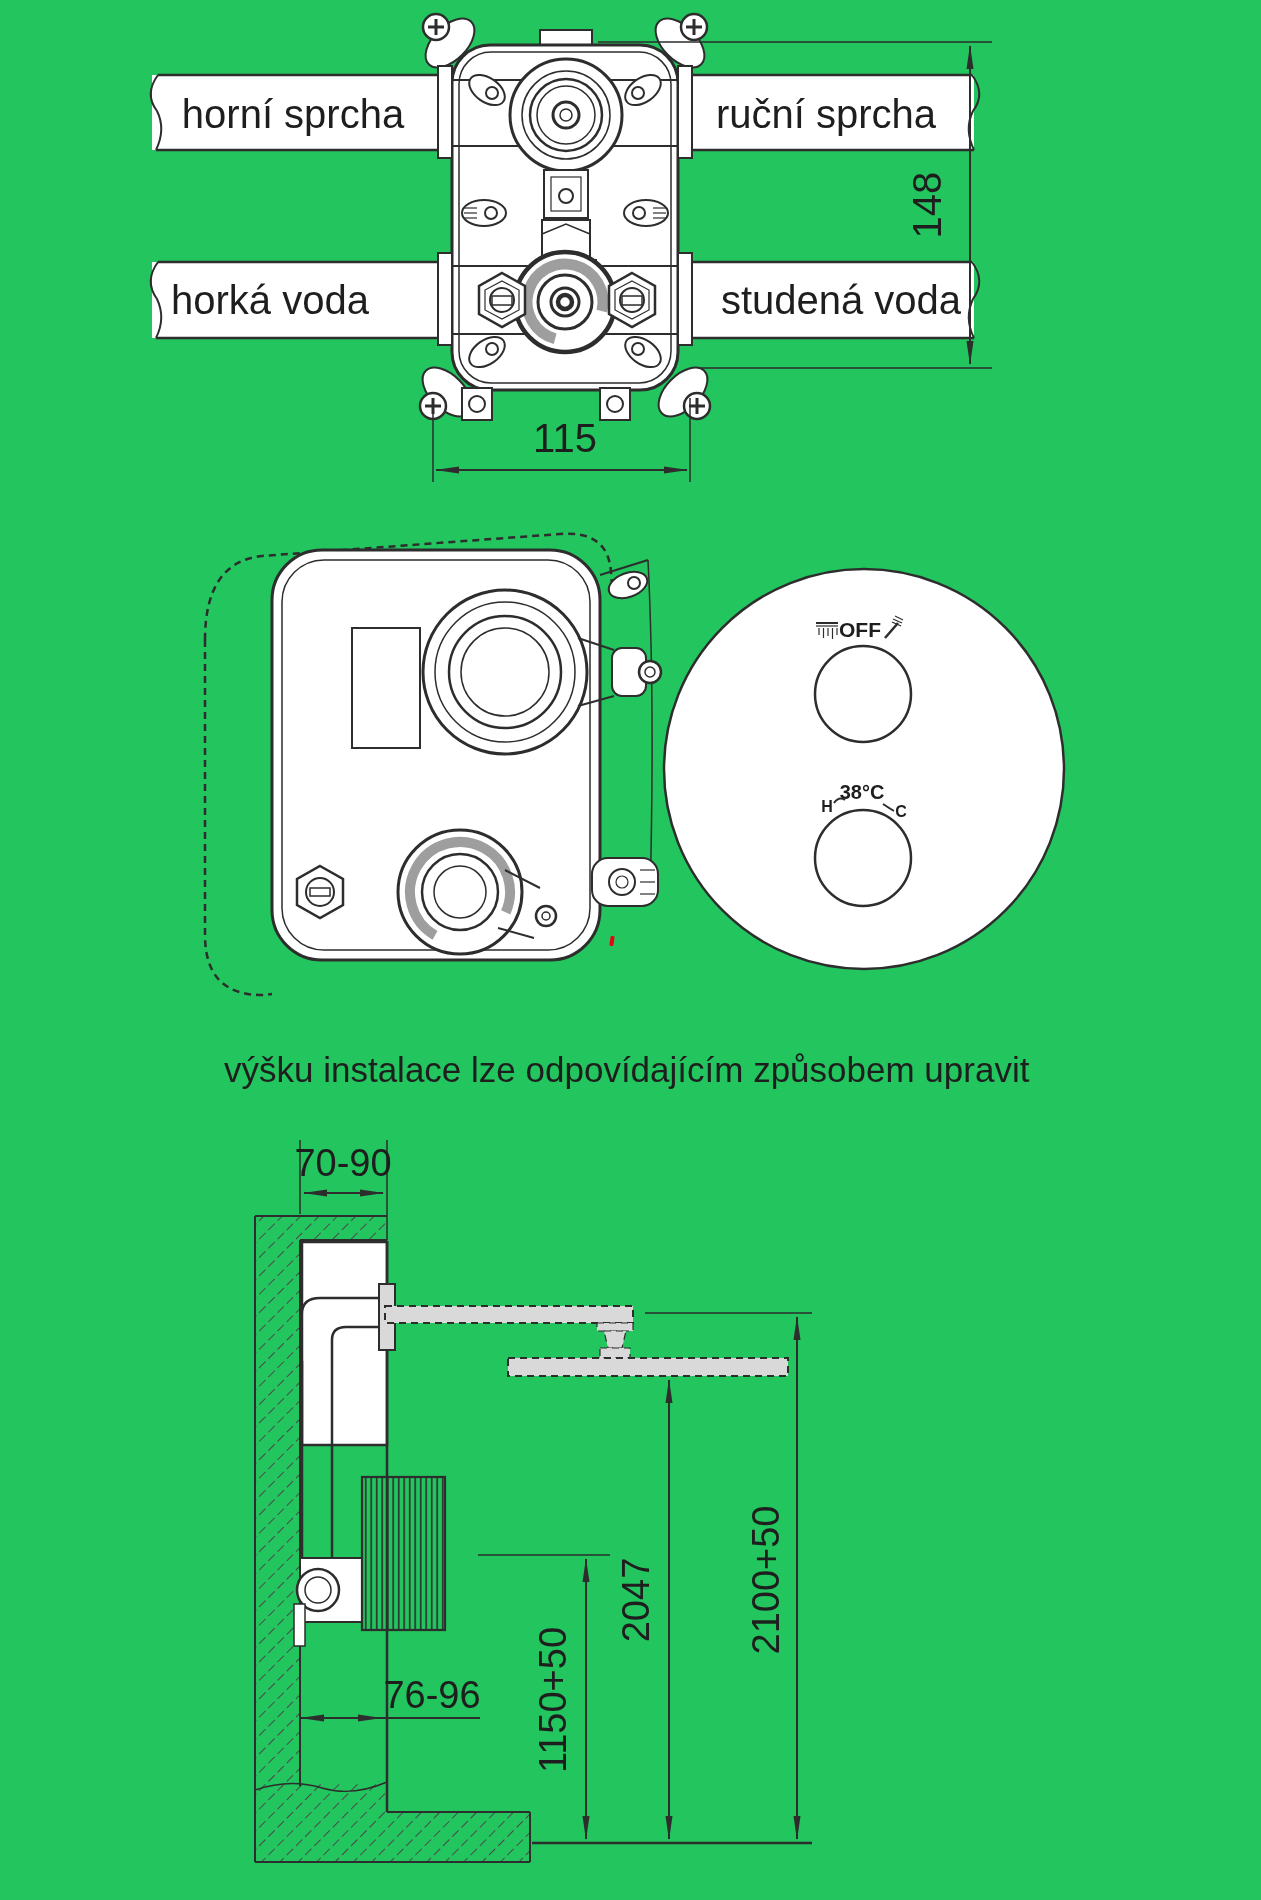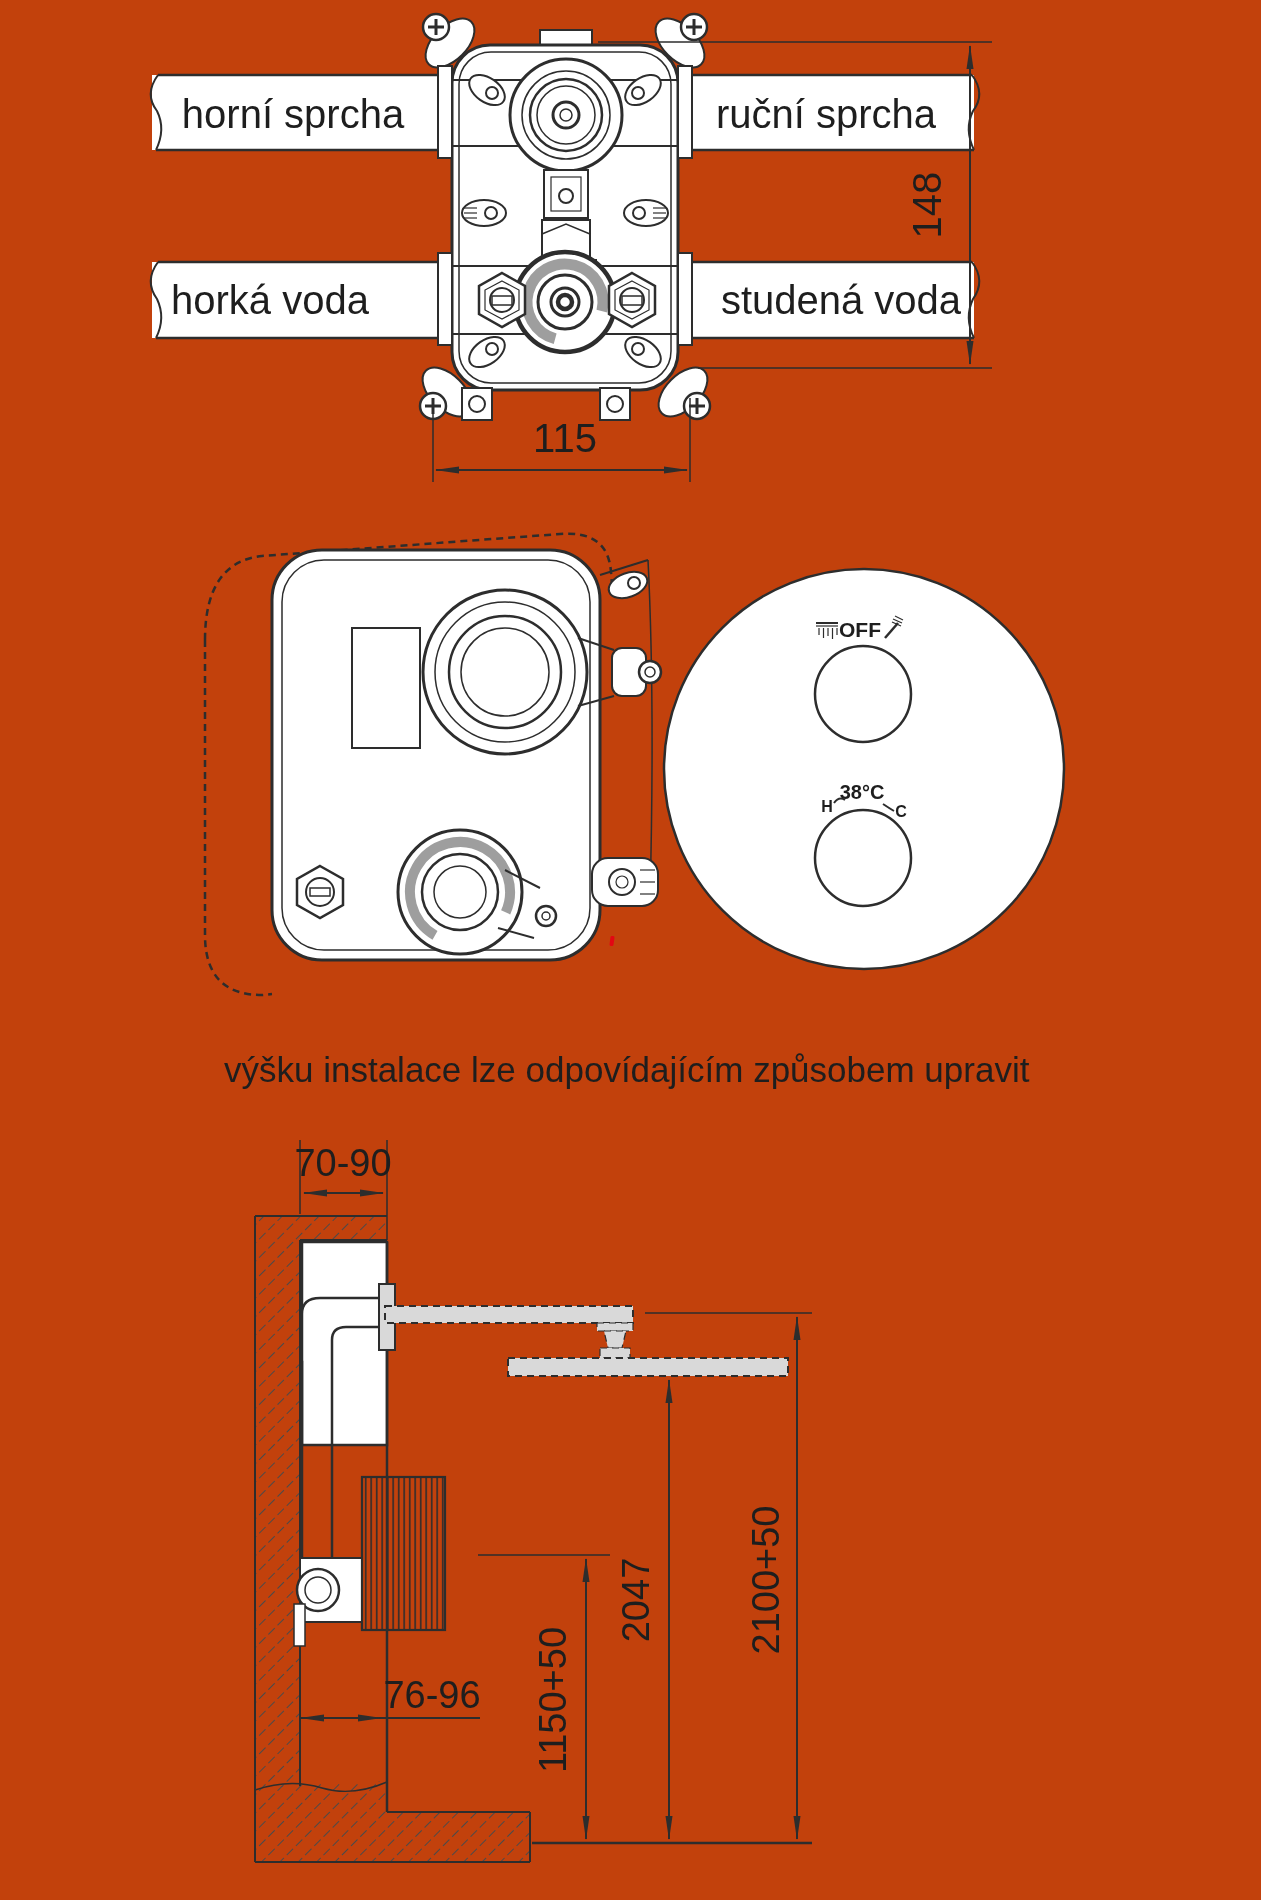--- a/index.html
+++ b/index.html
@@ -1,16 +1,16 @@
 <!DOCTYPE html>
 <html><head>
 <meta charset="utf-8">
 <style>
   html,body{margin:0;padding:0;background:#ffffff;}
-  .page{width:1261px;height:1900px;position:relative;background:#c2410c;overflow:hidden;}
+  .page{width:1261px;height:1900px;position:relative;background:#22c55e;overflow:hidden;}
   svg{display:block;}
   text{font-family:"Liberation Sans","DejaVu Sans",sans-serif;fill:#1e1e1e;}
   .lbl{font-size:40px;}
   .dim{font-size:40px;}
   .dim2{font-size:38px;}
   .note{font-size:35px;}
   .pb{font-size:21px;font-weight:bold;}
   .pt{font-size:20px;font-weight:bold;}
   .ps{font-size:16px;font-weight:bold;}
   .s15{stroke:#2d2d2d;stroke-width:1.5;fill:none;}

